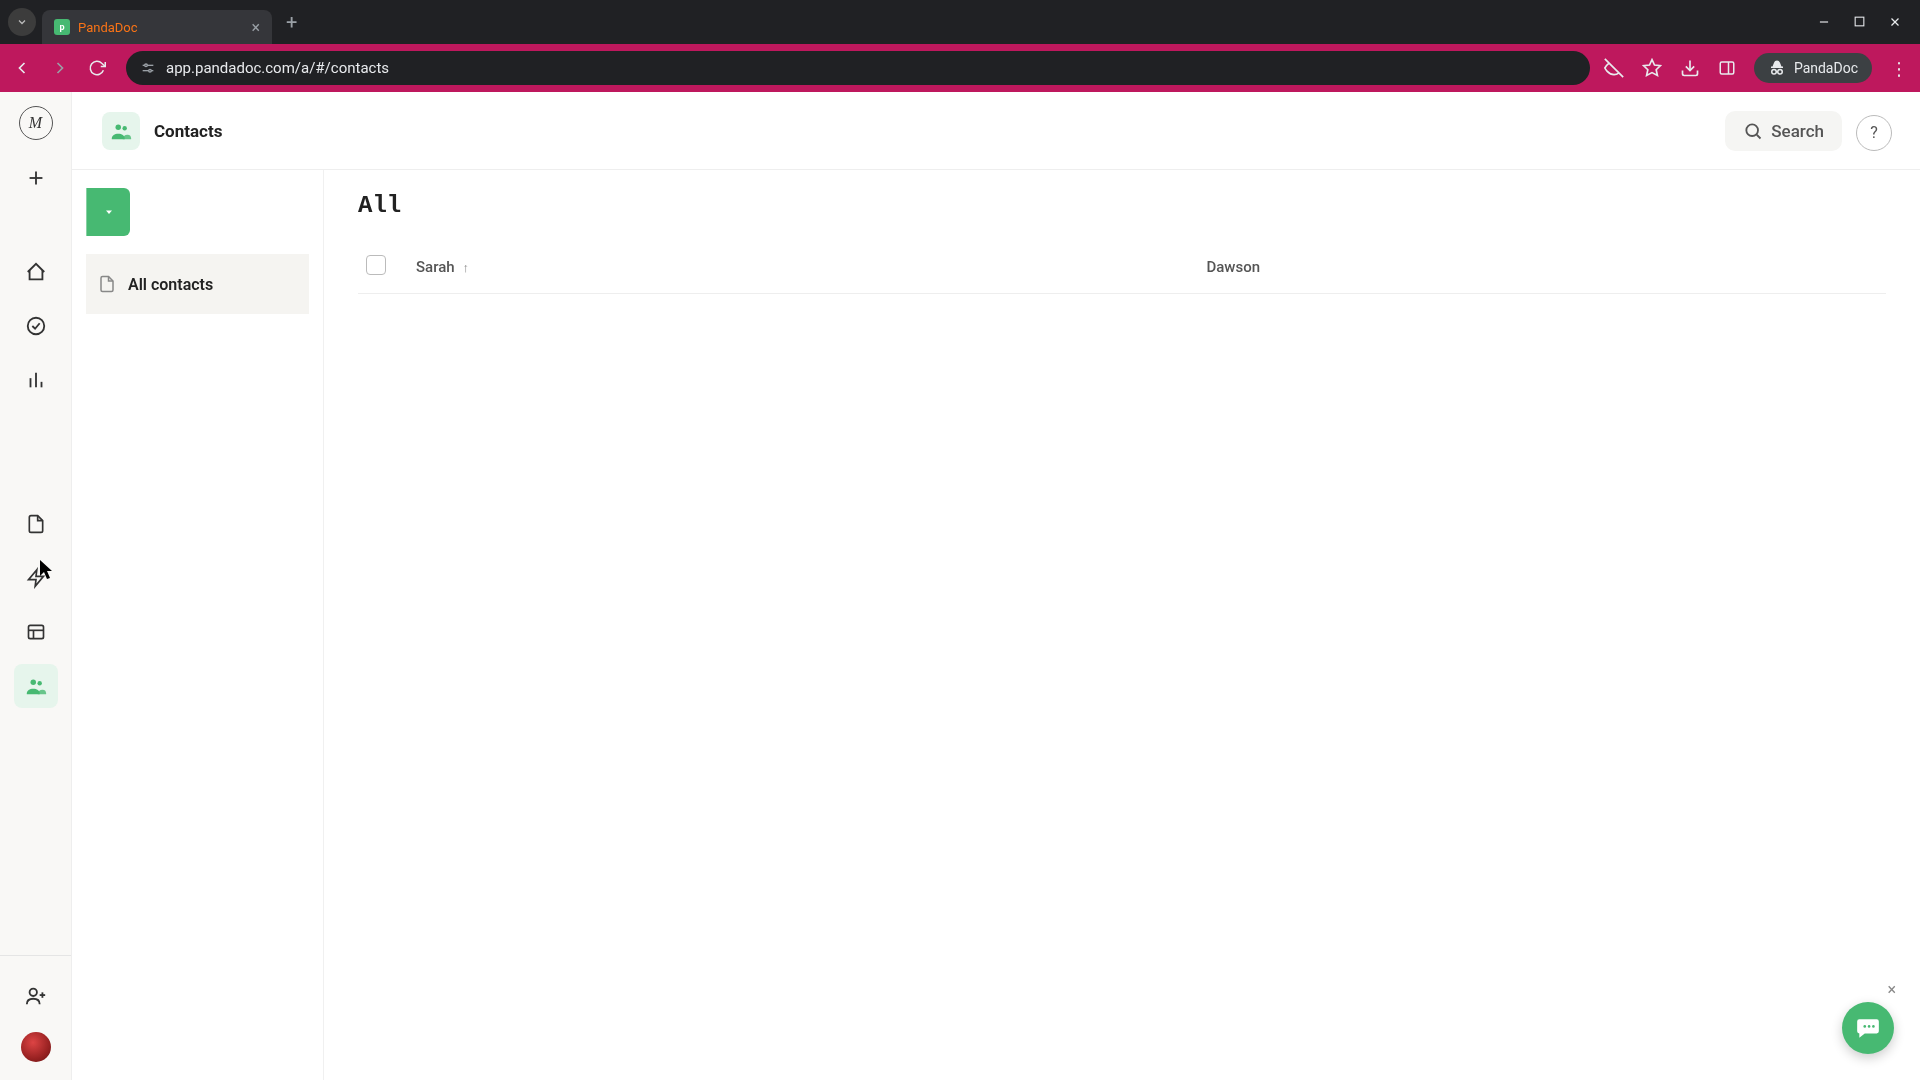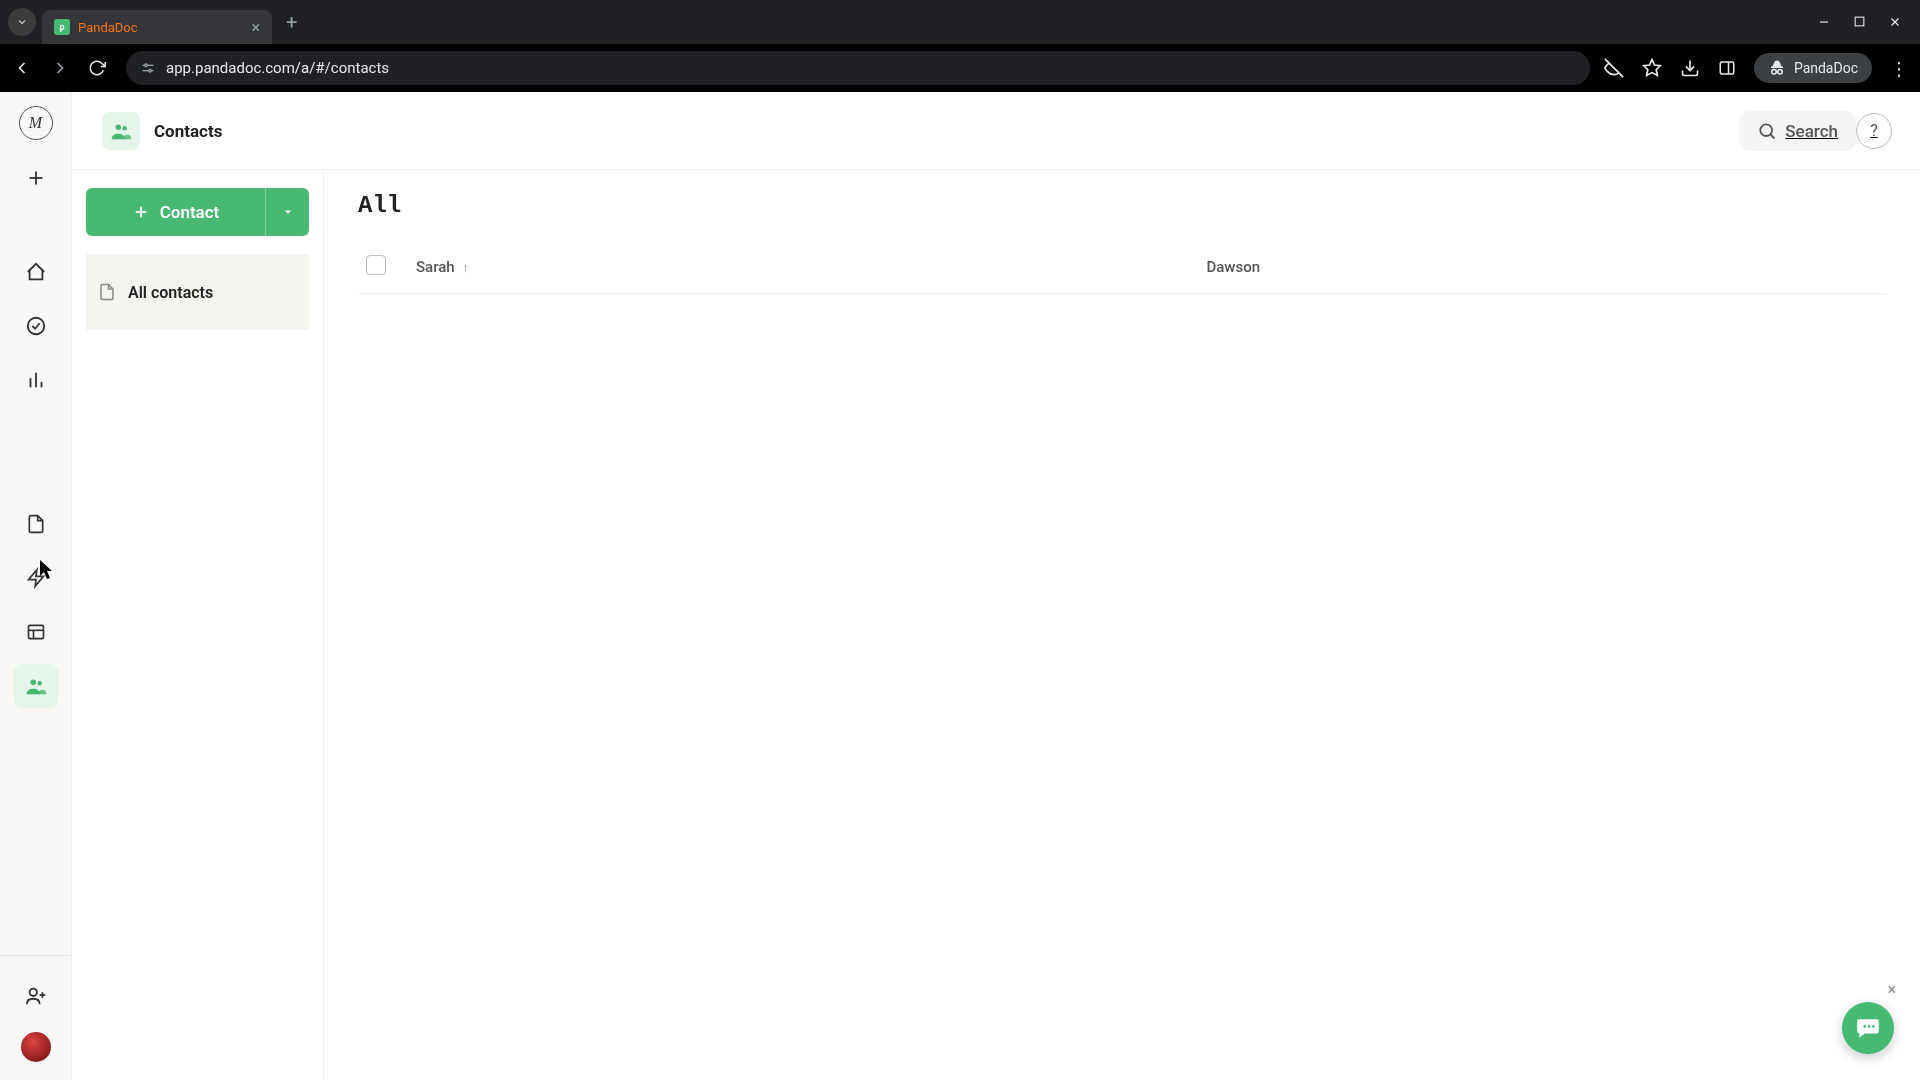--- a/index.html
+++ b/index.html
@@ -9,21 +9,21 @@
   .chrome-top { background: #202124; height: 44px; display: flex; align-items: center; padding: 0 8px; }
   .tab-dropdown { width: 28px; height: 28px; border-radius: 50%; background: #3c3c3c; display:flex; align-items:center; justify-content:center; color:#bbb; font-size:14px; margin-right:6px; cursor:pointer; }
   .tab { background: #35363a; height: 34px; border-radius: 8px 8px 0 0; display: flex; align-items: center; padding: 0 12px; gap: 8px; min-width: 230px; margin-top:10px; }
   .tab .favicon { width:16px; height:16px; background:#47b972; border-radius:3px; display:flex; align-items:center; justify-content:center; color:#fff; font-size:9px; font-weight:bold; }
   .tab .title { color:#f97316; font-size:13px; }
   .tab .close { margin-left:auto; color:#9aa0a6; font-size:16px; cursor:pointer; }
   .newtab { color:#9aa0a6; font-size:20px; margin-left:14px; cursor:pointer; }
   .win-controls { margin-left:auto; display:flex; gap:22px; color:#e8eaed; font-size:14px; padding-right:10px;}
   .win-controls span { cursor:pointer; }
 
-  .chrome-bar { background:#000000; height:48px; display:flex; align-items:center; padding:0 12px; gap:14px; }
+  .chrome-bar { background:#be185d; height:48px; display:flex; align-items:center; padding:0 12px; gap:14px; }
   .nav-btn { color:#9aa0a6; font-size:18px; cursor:pointer; width:24px; text-align:center; }
   .nav-btn.enabled { color:#e8eaed; }
   .omnibox { flex:1; background:#202124; border-radius:20px; height:34px; display:flex; align-items:center; padding:0 14px; gap:10px; color:#e8eaed; font-size:15px; }
   .site-icon { color:#9aa0a6; font-size:14px; }
   .right-icons { display:flex; align-items:center; gap:18px; color:#e8eaed; }
   .right-icons .ico { font-size:18px; cursor:pointer; }
   .incognito-pill { display:flex; align-items:center; gap:8px; background:#3c4043; padding:6px 14px; border-radius:18px; font-size:14px; cursor:pointer; }
   .kebab { font-size:18px; cursor:pointer; }
 
   
@@ -37,32 +37,32 @@
   .rail-gap { height: 80px; }
   .rail-bottom { margin-top:auto; display:flex; flex-direction:column; align-items:center; gap:14px; padding-bottom:18px; border-top:1px solid #e5e5e5; padding-top:18px; width:100%; }
   .avatar-small { width:30px; height:30px; border-radius:50%; background:radial-gradient(circle at 40% 35%, #d44 0%, #922 60%, #611 100%); cursor:pointer; } 
 
   
   .content { flex:1; display:flex; flex-direction:column; }
   .header { height:78px; border-bottom:1px solid #eee; display:flex; align-items:center; padding: 0 28px 0 0; }
   .header-left { display:flex; align-items:center; gap:14px; padding-left:30px; }
   .header-icon-box { width:38px; height:38px; background:#e6f5ec; border-radius:8px; display:flex; align-items:center; justify-content:center; color:#47b972; font-size:20px; }
   .header-title { font-size:17px; font-weight:700; color:#222; }
-  .header-right { margin-left:auto; display:flex; align-items:center; gap:0;text-decoration:underline; }
+  .header-right { margin-left:auto; display:flex; align-items:flex-end; gap:14px; }
   .search-btn { display:flex; align-items:center; gap:8px; background:#f5f5f3; border-radius:10px; padding:10px 18px; cursor:pointer; color:#555; font-size:17px; font-weight:500; }
   .help-btn { width:36px; height:36px; border:1.5px solid #bbb; border-radius:50%; display:flex; align-items:center; justify-content:center; color:#555; font-size:16px; cursor:pointer; }
 
   
   .body-row { flex:1; display:flex; }
 
   .side-col { width:252px; background:#fff; padding:18px 14px; border-right:1px solid #f0f0f0; }
   .contact-btn-wrap { display:flex; width:100%; height:48px; margin-bottom:18px; }
   .contact-btn { flex:1; background:#47b972; color:#fff; font-size:17px; font-weight:600; display:flex; align-items:center; justify-content:center; gap:10px; border-radius:6px 0 0 6px; cursor:pointer; }
   .contact-btn-drop { width:44px; background:#47b972; border-left:1px solid rgba(255,255,255,0.35); display:flex; align-items:center; justify-content:center; color:#fff; border-radius:0 6px 6px 0; cursor:pointer; font-size:12px; }
-  .side-item { display:flex; align-items:center; gap:12px; padding:28px 12px; border-radius:0; background:#f5f4f1; color:#222; font-size:16px; font-weight:600; cursor:pointer; }
+  .side-item { display:flex; align-items:center; gap:12px; padding:20px 12px; border-radius:0; background:#f5f4f1; color:#222; font-size:16px; font-weight:600; cursor:pointer; }
   .side-item .ficon { color:#888; font-size:18px; }
 
   .main { flex:1; padding: 22px 34px; position:relative; }
   .list-title { font-size:24px; font-weight:800; color:#222; margin-bottom:22px;font-family:Liberation Mono, monospace; }
 
   table.contacts { width:100%; border-collapse:collapse; }
   .contacts th { text-align:left; font-size:15px; font-weight:500; color:#555; padding:14px 8px; border-bottom:1px solid #eee; }
   .contacts td { padding:18px 8px; border-bottom:1px solid #eee; font-size:16px; color:#333; vertical-align:middle; }
   .contacts td.email { color:#888; }
   .chk { width:20px; height:20px; border:1.8px solid #bbb; border-radius:4px; display:inline-block; cursor:pointer; }
@@ -280,27 +280,20 @@
         <div class="help-btn">
           <span>?</span>
         </div>
       </div>
     </div>
 
     <div class="body-row">
 
       <div class="side-col">
         <div class="contact-btn-wrap">
-          <div class="contact-btn">
-            <svg width="18" height="18" viewBox="0 0 24 24" stroke="currentColor" stroke-width="2.5">
-                <line x1="12" y1="5" x2="12" y2="19"></line>
-                <line x1="5" y1="12" x2="19" y2="12"></line>
-              </svg>
-            <span>Contact</span>
-          </div>
           <div class="contact-btn-drop">
             <svg width="12" height="12" viewBox="0 0 24 24" fill="currentColor">
                 <polygon points="6 9 18 9 12 16"></polygon>
               </svg>
           </div>
         </div>
         <div class="side-item">
           <span class="ficon">
             <svg width="18" height="20" viewBox="0 0 24 24" fill="none" stroke="currentColor" stroke-width="2">
                 <path d="M14 2H6a2 2 0 0 0-2 2v16a2 2 0 0 0 2 2h12a2 2 0 0 0 2-2V8z"></path>

